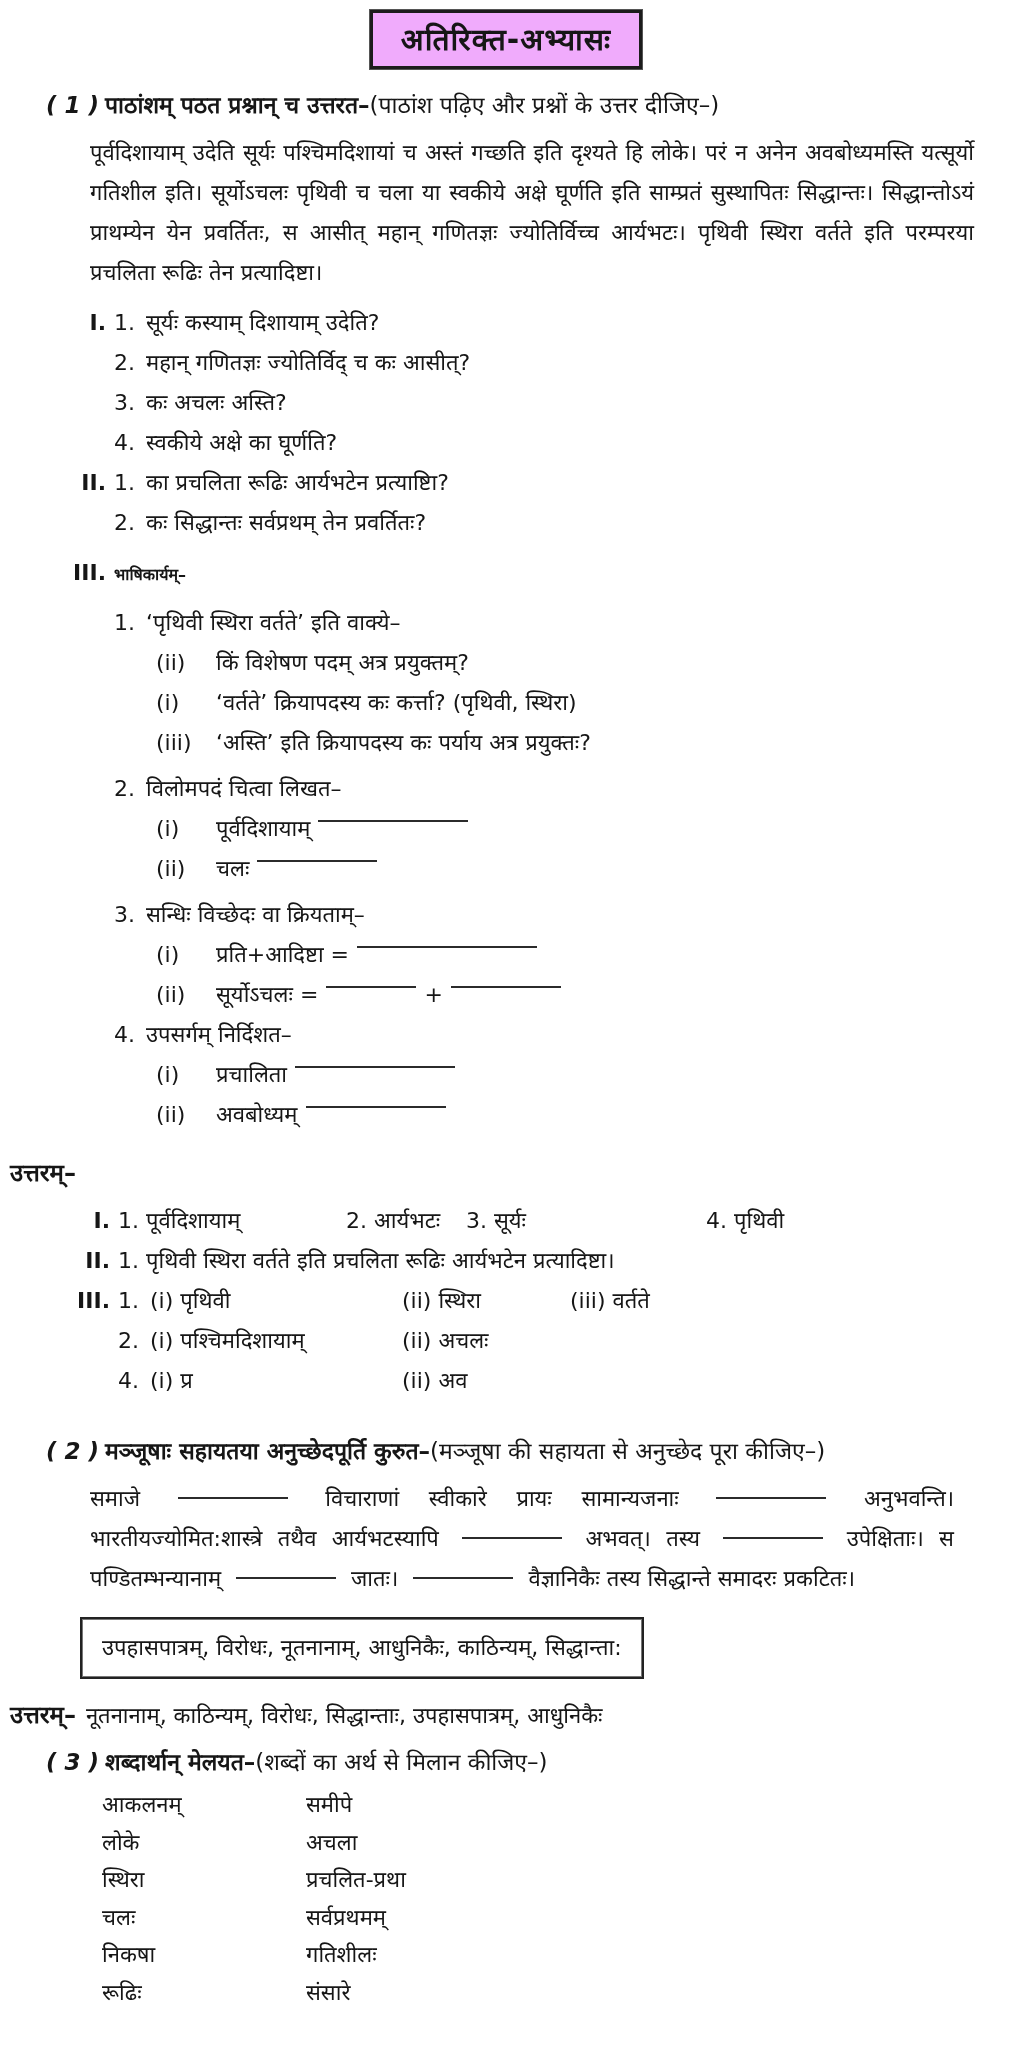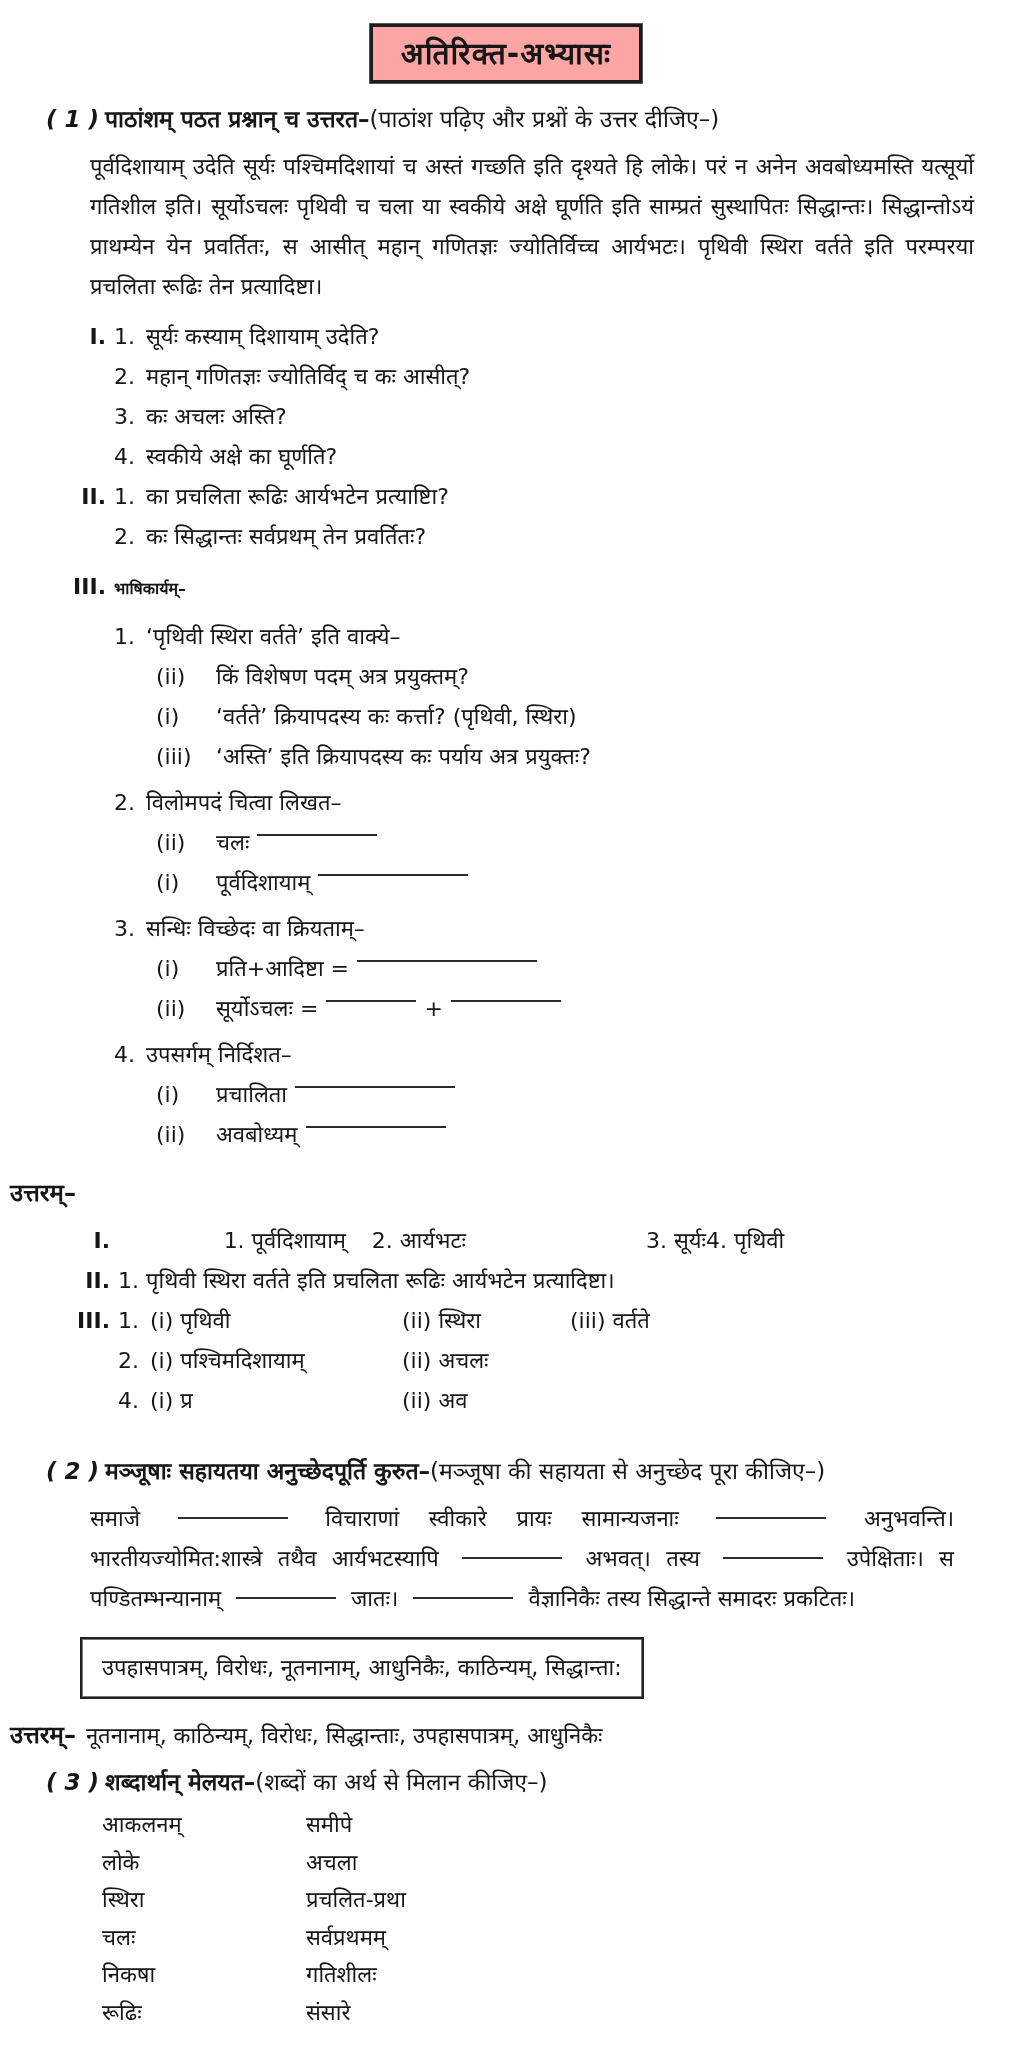--- a/index.html
+++ b/index.html
@@ -10,28 +10,27 @@
     color:#161616;
     font-size:22px;
     -webkit-font-smoothing:antialiased;
   }
   .page{padding:8px 34px 24px 10px;}
 
   
   .title-wrap{text-align:center;margin:2px 0 16px 0;}
   .title-box{
     display:inline-block;
-    background:#fca5a5;
+    background:#f0abfc;
     border:3px solid #1c1c1c;
     outline:1px solid #555;
     padding:5px 28px 7px 28px;
     font-weight:700;
     font-size:30px;
     letter-spacing:1px;
-    margin-top:14px;
   }
 
   
   .ex-head{margin:14px 0 8px 36px;line-height:40px;font-size:23px;}
   .ex-num{font-weight:700;font-style:italic;margin-right:6px;}
   .sa{font-weight:700;}
   .hi{font-weight:400;}
 
   
   .passage{
@@ -58,21 +57,21 @@
     margin:0 8px;
   }
   .w90{width:90px;}.w100{width:100px;}.w110{width:110px;}
   .w120{width:120px;}.w140{width:140px;}.w150{width:150px;}
   .w160{width:160px;}.w180{width:180px;}
 
   
   .ans-label{font-weight:700;font-size:24px;margin:18px 0 8px 0;line-height:40px;}
   .ans-row{margin-left:56px;line-height:40px;white-space:nowrap;}
   .ans-row .roman{min-width:44px;}
-  .ai{display:inline-block;text-align:right;}
+  .ai{display:inline-block;}
   .ai-1{min-width:228px;}
   .ai-2{min-width:120px;}
   .ai-3{min-width:240px;}
   .pair-1{display:inline-block;min-width:252px;}
   .pair-2{display:inline-block;min-width:168px;}
 
   
   .fill-para{margin-right:48px;}
   .manjusha-box{
     width:fit-content;
@@ -148,37 +147,37 @@
       <span class="subn">(i)</span><span>‘वर्तते’ क्रियापदस्य कः कर्त्ता? (पृथिवी, स्थिरा)</span>
     </div>
     <div class="q-line lvl3">
       <span class="subn">(iii)</span><span>‘अस्ति’ इति क्रियापदस्य कः पर्याय अत्र प्रयुक्तः?</span>
     </div>
 
     <div class="q-line lvl2" style="margin-top:6px;">
       <span class="qnum">2.</span><span>विलोमपदं चित्वा लिखत–</span>
     </div>
     <div class="q-line lvl3">
+      <span class="subn">(i)</span><span>पूर्वदिशायाम्</span><span class="blank w150" style="vertical-align:14px;"></span>
+    </div>
+    <div class="q-line lvl3">
       <span class="subn">(ii)</span><span>चलः</span><span class="blank w120" style="vertical-align:14px;"></span>
-    </div>
-    <div class="q-line lvl3">
-      <span class="subn">(i)</span><span>पूर्वदिशायाम्</span><span class="blank w150" style="vertical-align:14px;"></span>
     </div>
 
     <div class="q-line lvl2" style="margin-top:6px;">
       <span class="qnum">3.</span><span>सन्धिः विच्छेदः वा क्रियताम्–</span>
     </div>
     <div class="q-line lvl3">
       <span class="subn">(i)</span><span>प्रति+आदिष्टा =</span><span class="blank w180" style="vertical-align:14px;"></span>
     </div>
     <div class="q-line lvl3">
       <span class="subn">(ii)</span><span>सूर्योऽचलः =</span><span class="blank w90" style="vertical-align:14px;"></span><span>+</span><span class="blank w110" style="vertical-align:14px;"></span>
     </div>
 
-    <div class="q-line lvl2" style="margin-top:6px;">
+    <div class="q-line lvl2" style="">
       <span class="qnum">4.</span><span>उपसर्गम् निर्दिशत–</span>
     </div>
     <div class="q-line lvl3">
       <span class="subn">(i)</span><span>प्रचालिता</span><span class="blank w160" style="vertical-align:14px;"></span>
     </div>
     <div class="q-line lvl3">
       <span class="subn">(ii)</span><span>अवबोध्यम्</span><span class="blank w140" style="vertical-align:14px;"></span>
     </div>
   </div>
 

